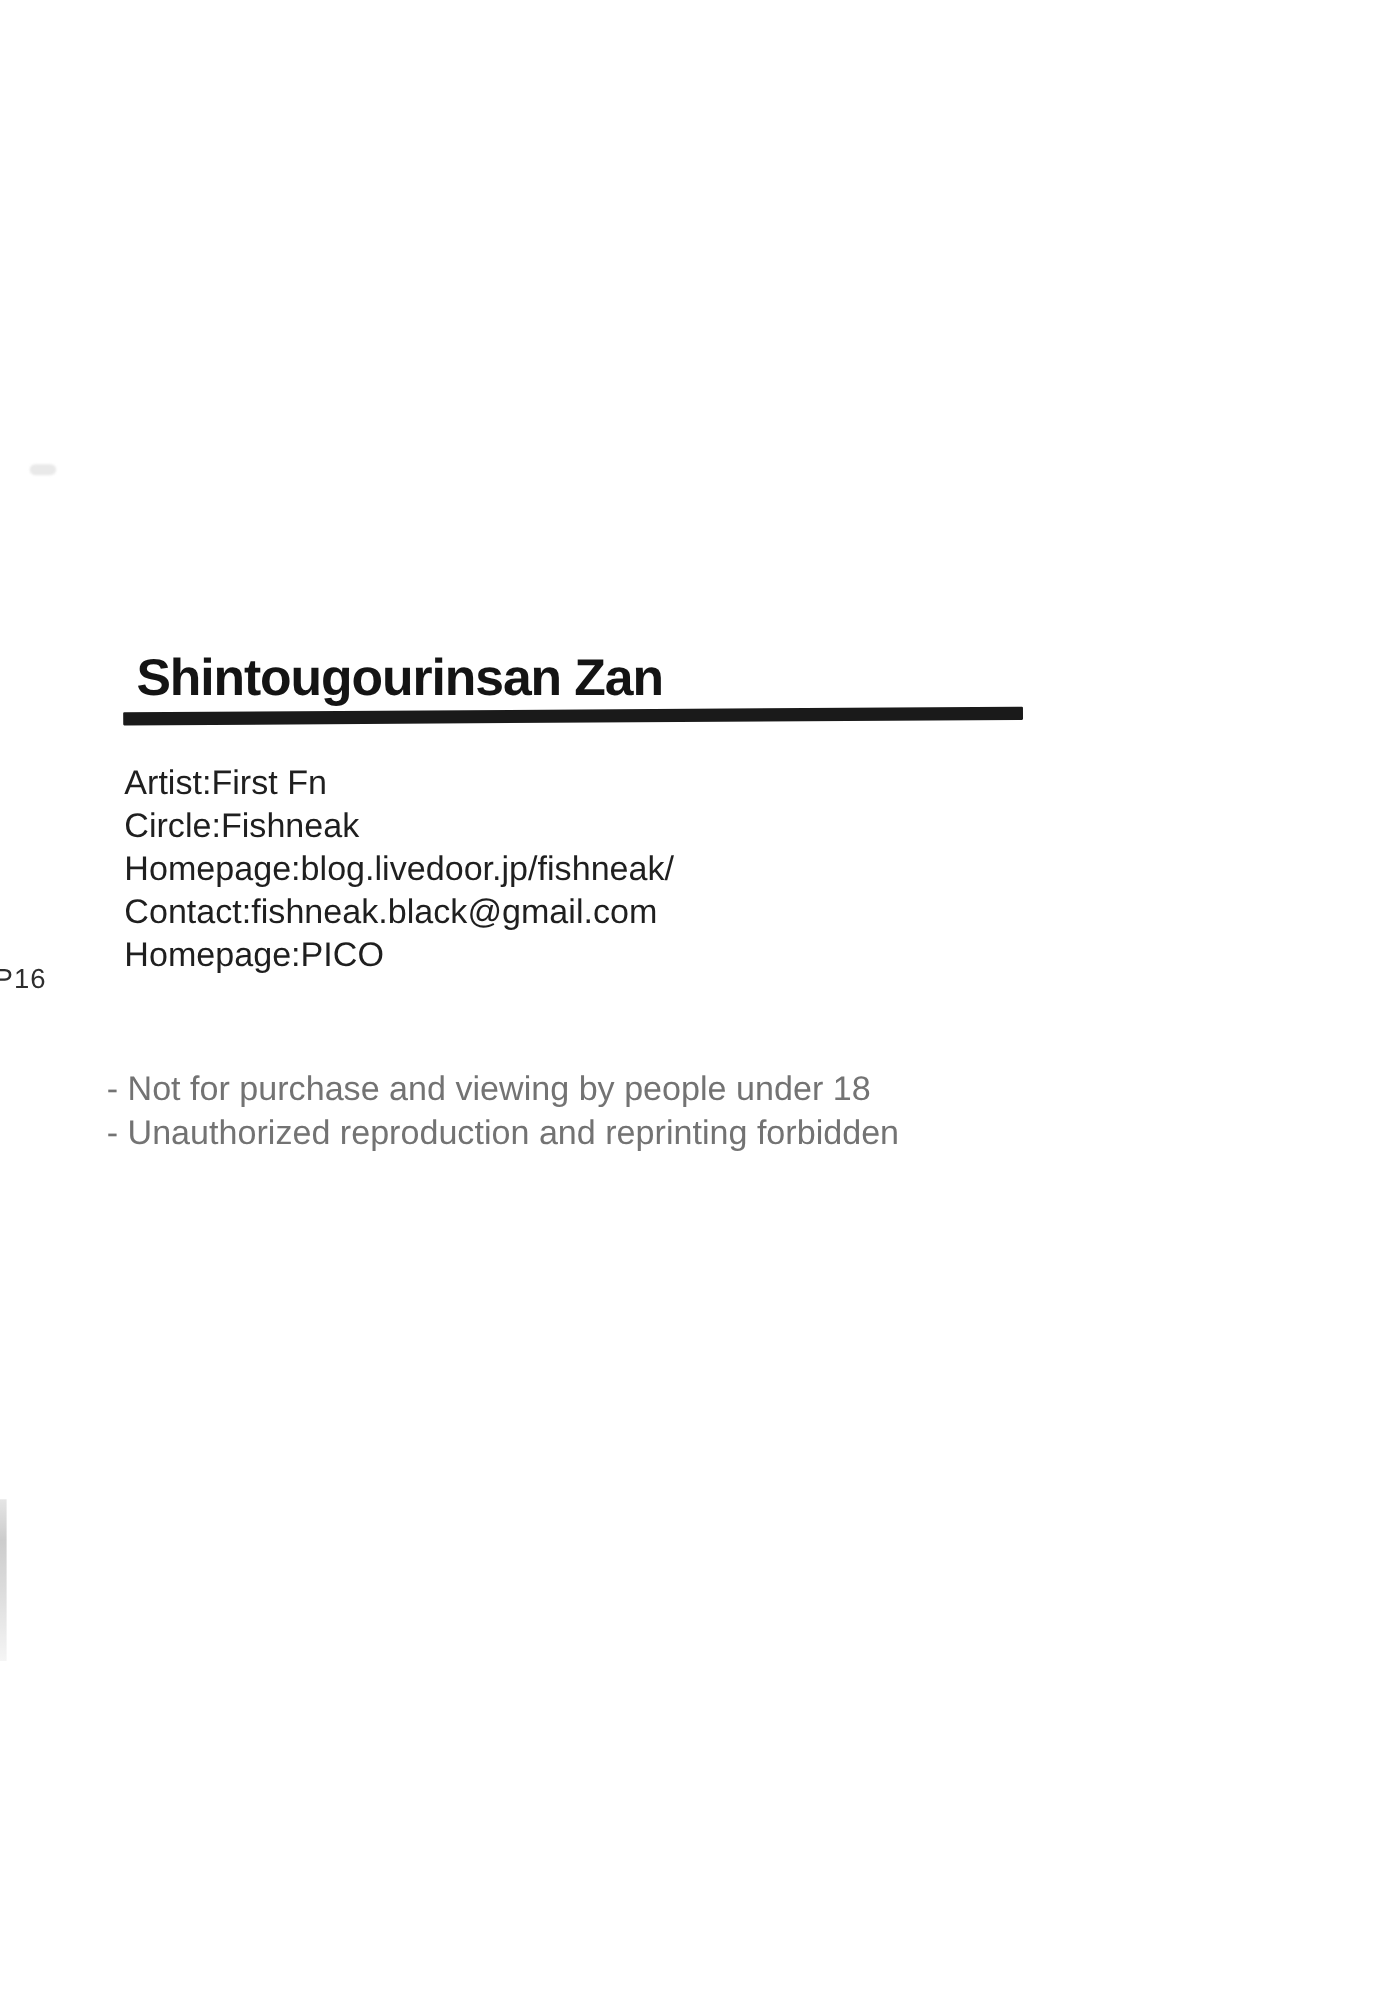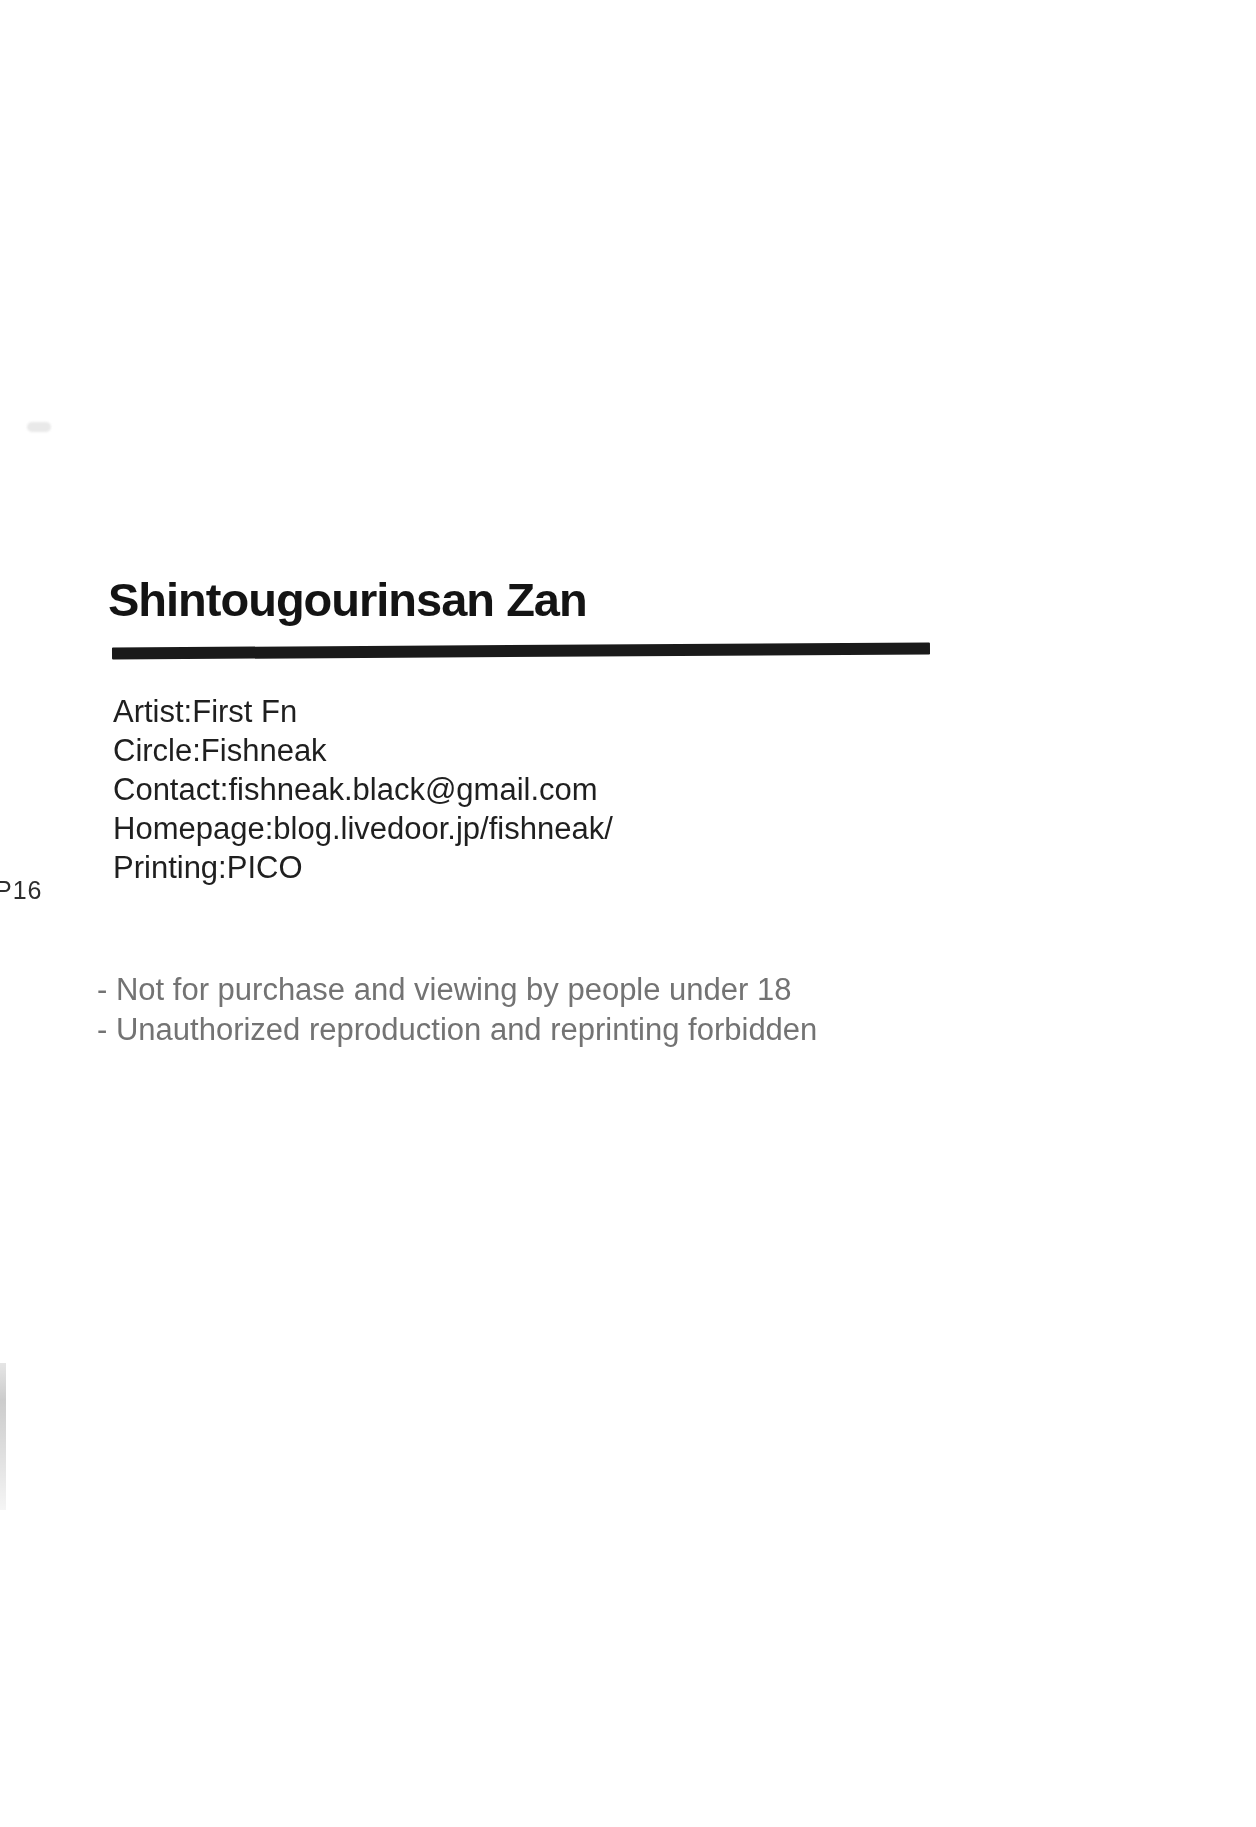--- a/index.html
+++ b/index.html
@@ -90,30 +90,30 @@
 </style>
 </head>
 <body>
 
 <div class="page">
 
   <div class="scan-smudge"></div>
 
   <div class="page-marker">P16</div>
 
-  <h1 class="title" style="margin:0;">Shintougourinsan Zan</h1>
+  <h1 class="title" style="margin:16px;">Shintougourinsan Zan</h1>
 
   <div class="divider"></div>
 
   <div class="info-block">
     <div>Artist:First Fn</div>
     <div>Circle:Fishneak</div>
+    <div>Homepage:blog.livedoor.jp/fishneak/</div>
     <div>Contact:fishneak.black@gmail.com</div>
-    <div>Homepage:blog.livedoor.jp/fishneak/</div>
-    <div>Printing:PICO</div>
+    <div>Homepage:PICO</div>
   </div>
 
   <div class="notes-block">
     <div>- Not for purchase and viewing by people under 18</div>
     <div>- Unauthorized reproduction and reprinting forbidden</div>
   </div>
 
   <div class="scan-streak"></div>
 
 </div>

